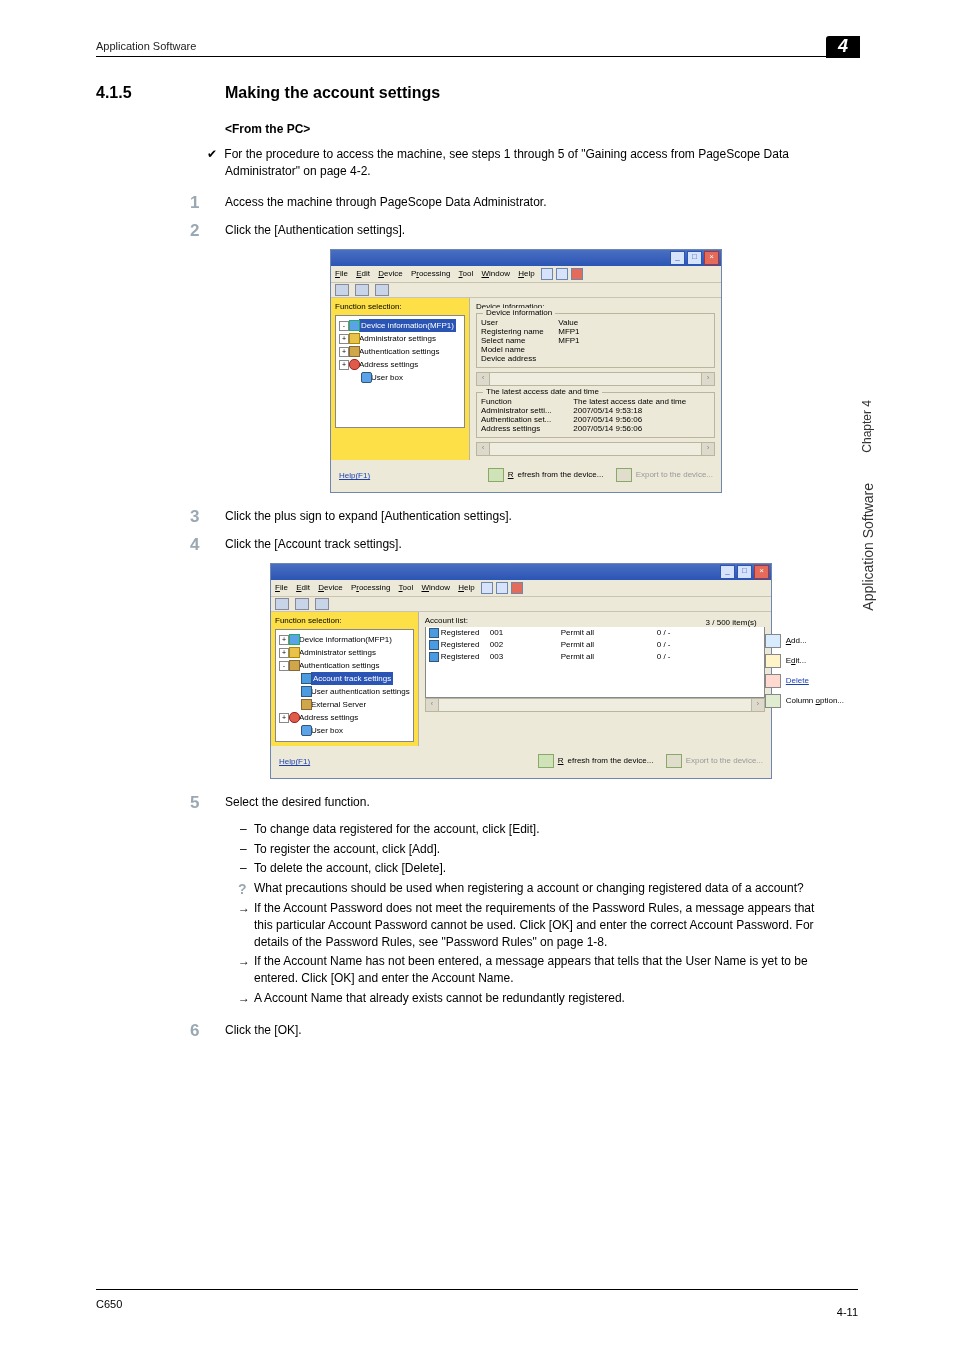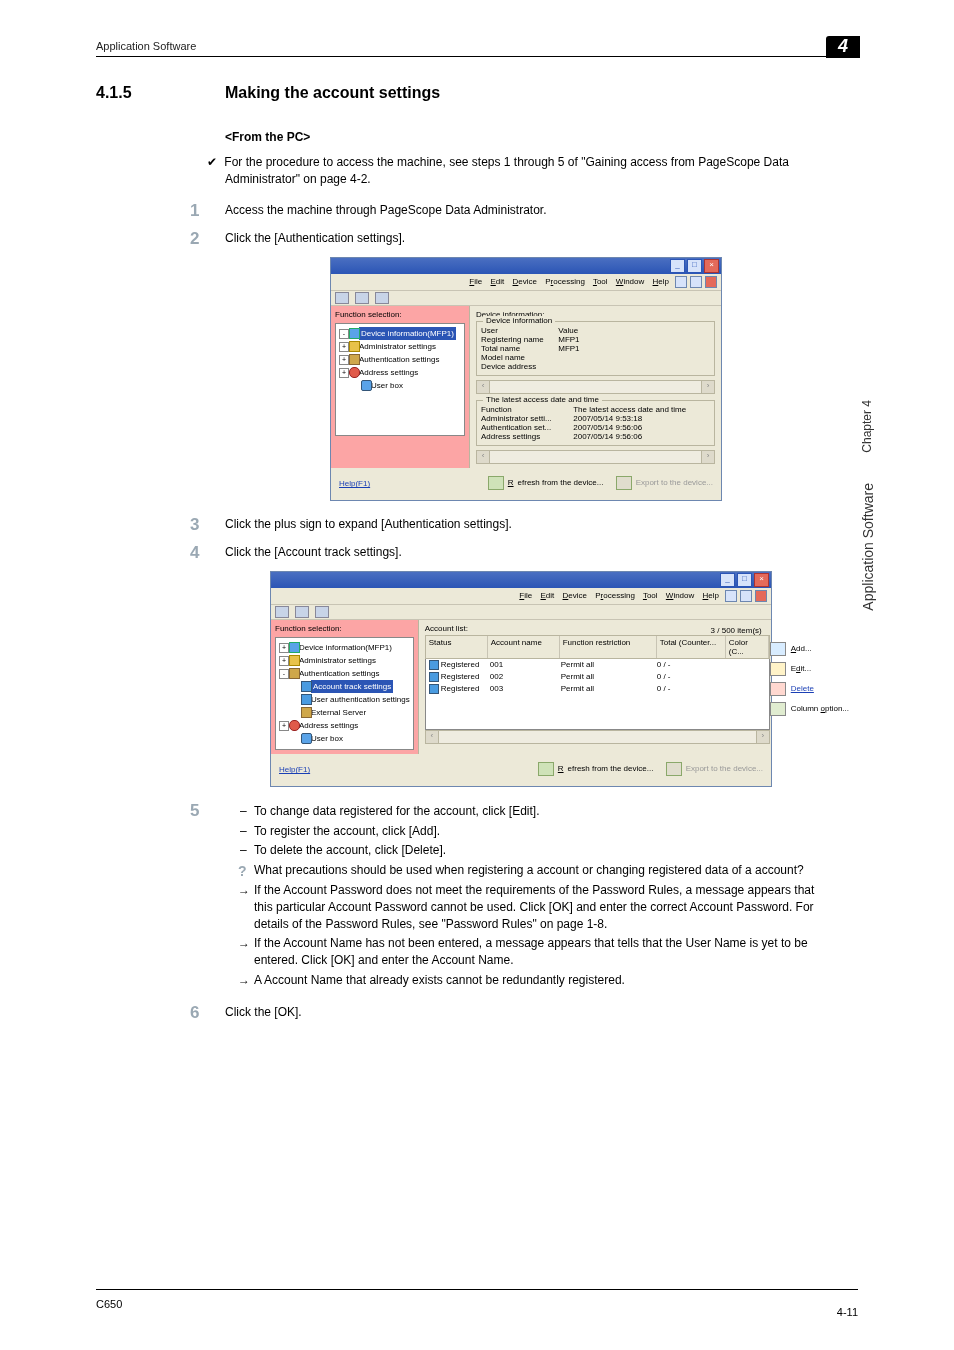--- a/index.html
+++ b/index.html
@@ -4,51 +4,51 @@
 <style>
   html,body { margin:0; padding:0; background:#fff; font-family: Arial, Helvetica, sans-serif; color:#000; }
   .page { width:954px; height:1350px; position:relative; box-sizing:border-box; }
   .black-tab { position:absolute; top:36px; right:94px; width:34px; height:22px;
                background:#000; color:#fff; font-style:italic; font-weight:bold;
                font-size:18px; text-align:center; line-height:20px; border-top-left-radius:3px; }
   .hr-top { position:absolute; top:56px; left:96px; right:96px; border-top:1px solid #000; }
   .running-head { position:absolute; top:40px; left:96px; font-size:11px; color:#222; }
   .content { position:absolute; top:84px; left:130px; width:700px; }
   .sec-num { position:absolute; top:84px; left:96px; font-weight:bold; font-size:16px; }
-  .sec-title { font-weight:bold; font-size:16px; margin-left:95px; margin-bottom:28px; }
+  .sec-title { font-weight:bold; font-size:16px; margin-left:95px; margin-bottom:20px; }
   .subhead { font-weight:bold; font-size:12px; margin-left:95px; margin-bottom:10px; }
   .body-block { margin-left:95px; font-size:12px; line-height:1.45; }
   .check { display:inline-block; width:14px; margin-left:-18px; }
   .step-row { position:relative; margin:14px 0 12px 0; }
   .step-num { position:absolute; left:60px; top:-2px; font-size:17px; font-weight:bold; color:#9aa8b3; }
   .step-text { margin-left:95px; font-size:12px; }
   .bullets { margin:4px 0 0 110px; font-size:12px; }
   .bullets div { position:relative; padding-left:14px; margin:3px 0; line-height:1.4; }
   .bull::before { content:"–"; position:absolute; left:0; }
   .qmark::before { content:"?"; position:absolute; left:-2px; font-weight:bold; color:#9aa8b3; font-size:14px; }
   .arrow::before { content:"→"; position:absolute; left:-2px; font-weight:bold; font-size:12px; }
 
   
   .winwrap { margin:10px 0 16px 200px; }
   .win { width:390px; border:1px solid #6d87b0; background:#ece9d8; font-size:8px; color:#000; position:relative; }
   .win.wide { width:500px; margin-left:-60px; }
   .titlebar { height:16px; background:linear-gradient(#4a6fc1,#2b55b5); position:relative; }
   .tb-btns { position:absolute; right:2px; top:1px; display:flex; gap:2px; }
   .tb-btn { width:13px; height:12px; background:#d7e3fa; border:1px solid #2b55b5; font-size:8px; line-height:10px; text-align:center; color:#2b55b5; }
   .tb-btn.close { background:#e46a5a; color:#fff; border-color:#a33; }
-  .sub-tb { padding:2px 4px; display:flex; justify-content:flex-end; align-items:center; }
+  .sub-tb { padding:2px 4px; display:flex; justify-content:flex-start; align-items:center; }
   .menus span { margin-right:6px; }
   .menus span u { text-decoration:underline; }
   .sub-right { display:flex; gap:3px; }
   .mini { width:10px; height:10px; background:#d7e3fa; border:1px solid #6d87b0; }
   .mini.close { background:#e46a5a; }
   .toolbar { height:14px; border-top:1px solid #c8c4b4; border-bottom:1px solid #c8c4b4; padding:0 4px; display:flex; gap:6px; align-items:center; }
   .ticon { width:12px; height:10px; background:#c8d4e8; border:1px solid #889; }
   .body2 { display:flex; }
-  .leftpane { width:130px; border-right:1px solid #b9b59f; padding:4px; background:#fca5a5; }
+  .leftpane { width:130px; border-right:1px solid #b9b59f; padding:4px; background:#fde047; }
   .leftpane .lp-label { margin-bottom:4px; }
   .tree { background:#fff; border:1px solid #888; padding:3px; font-size:8px; min-height:105px; }
   .tnode { position:relative; padding-left:20px; line-height:13px; white-space:nowrap; }
   .tnode.sub { padding-left:32px; }
   .texp { position:absolute; left:0; top:2px; width:8px; height:8px; border:1px solid #888; background:#fff; font-size:7px; line-height:7px; text-align:center; }
   .ticon2 { position:absolute; left:10px; top:1px; width:9px; height:9px; }
   .ic-dev { background:#5aa3e8; border:1px solid #2a6; }
   .ic-adm { background:#e8c24a; border:1px solid #a80; }
   .ic-auth { background:#cfa74a; border:1px solid #863; }
   .ic-addr { background:#e05a4a; border:1px solid #922; border-radius:5px; }
@@ -165,21 +165,21 @@
             </div>
           </div>
           <div class="rightpane">
             <div class="rplabel">Device information:</div>
             <div class="groupbox">
               <div class="gb-title">Device information</div>
               <div>
                 <div class="kv col1">
                   <div>User</div>
                   <div>Registering name</div>
-                  <div>Total name</div>
+                  <div>Select name</div>
                   <div>Model name</div>
                   <div>Device address</div>
                 </div>
                 <div class="kv">
                   <div>Value</div>
                   <div>MFP1</div>
                   <div>MFP1</div>
                   <div>&nbsp;</div><div>&nbsp;</div>
                 </div>
               </div>
@@ -276,27 +276,20 @@
               <div class="tnode sub"><span class="ticon2 ic-acc" style="left:22px"></span><span>User authentication settings</span></div>
               <div class="tnode sub"><span class="ticon2 ic-auth" style="left:22px"></span><span>External Server</span></div>
               <div class="tnode"><span class="texp">+</span><span class="ticon2 ic-addr"></span><span>Address settings</span></div>
               <div class="tnode sub"><span class="ticon2 ic-box" style="left:22px"></span><span>User box</span></div>
             </div>
           </div>
           <div class="rightpane" style="position:relative">
             <div class="rplabel">Account list:</div>
             <div class="cnt-label">3 / 500 item(s)</div>
             <div style="margin-right:90px">
-              <div class="tblhead">
-                <div class="c-status">Status</div>
-                <div class="c-name">Account name</div>
-                <div class="c-func">Function restriction</div>
-                <div class="c-total">Total (Counter...</div>
-                <div class="c-color">Color (C...</div>
-              </div>
               <div class="tblbody">
                 <div class="tblrow">
                   <div class="c-status"><span class="sticon"></span><span>Registered</span></div>
                   <div class="c-name">001</div>
                   <div class="c-func">Permit all</div>
                   <div class="c-total">0 / -</div>
                   <div class="c-color"></div>
                 </div>
                 <div class="tblrow">
                   <div class="c-status"><span class="sticon"></span><span>Registered</span></div>
@@ -347,20 +340,21 @@
                 <span class="bicn" style="background:#e0ddcd"></span>
                 <span>Export to the device...</span>
               </span>
           </div>
         </div>
       </div>
     </div>
 
     <div class="step-row">
       <div class="step-num">5</div>
+      <div class="step-text">Select the desired function.</div>
     </div>
     <div class="bullets">
       <div class="bull">To change data registered for the account, click [Edit].</div>
       <div class="bull">To register the account, click [Add].</div>
       <div class="bull">To delete the account, click [Delete].</div>
       <div class="qmark">What precautions should be used when registering a account or changing registered data of a account?</div>
       <div class="arrow">If the Account Password does not meet the requirements of the Password Rules, a message appears that this particular Account Password cannot be used. Click [OK] and enter the correct Account Password. For details of the Password Rules, see "Password Rules" on page 1-8.</div>
       <div class="arrow">If the Account Name has not been entered, a message appears that tells that the User Name is yet to be entered. Click [OK] and enter the Account Name.</div>
       <div class="arrow">A Account Name that already exists cannot be redundantly registered.</div>
     </div>

